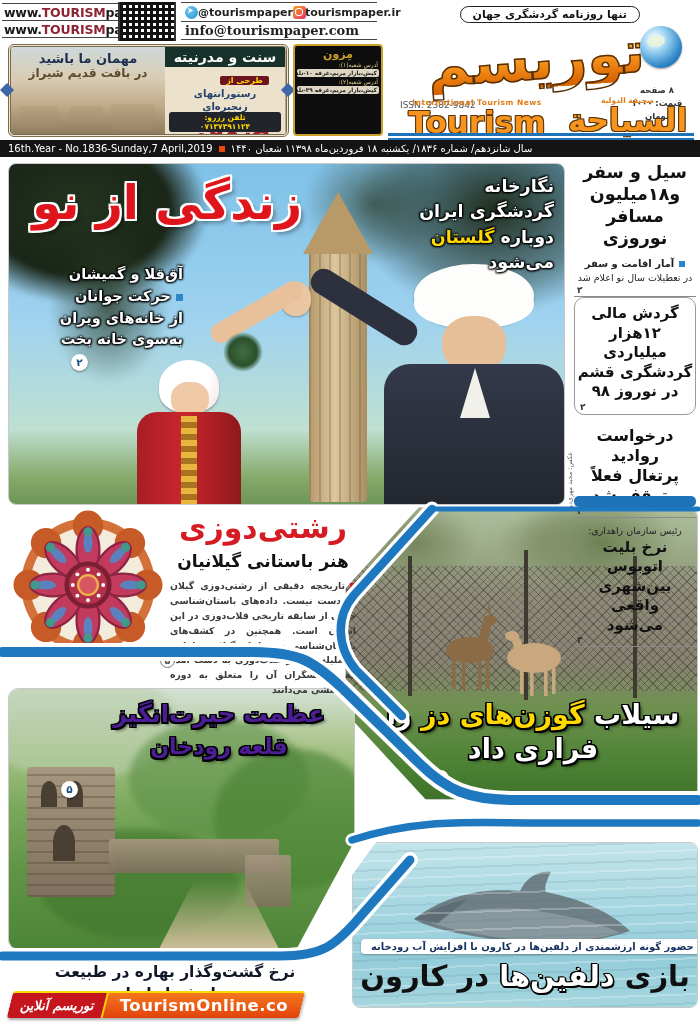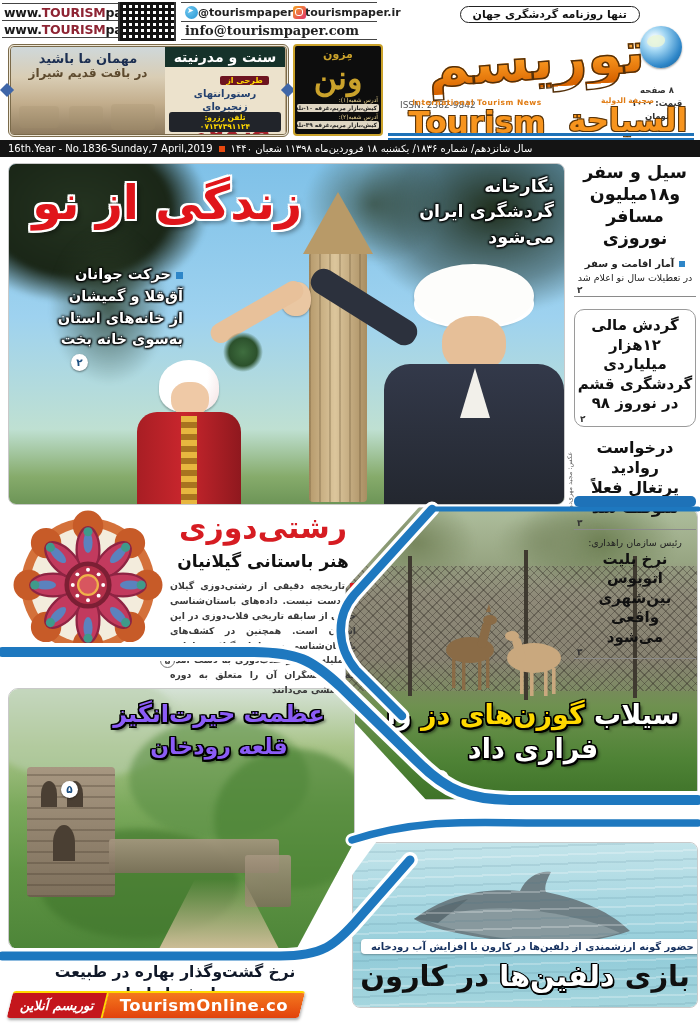--- a/index.html
+++ b/index.html
@@ -191,21 +191,20 @@
       </div>
       <div class="sufi-name" style="text-align:center;">صوفی</div>
       <div class="sufi-phone rtl">تلفن رزرو: ۰۷۱۳۷۳۹۱۱۲۴</div>
     </div>
   </div>
   <div class="abs diamond" style="left:2px;top:85px;"></div>
   <div class="abs diamond" style="left:283px;top:85px;"></div>
 
   <div class="abs venen rtl" style="left:293px;top:44px;width:90px;height:92px;">
     <div class="vk">مِزون</div>
-    <div class="vn">ونن</div>
     <div class="vlab">آدرس شعبه(۱):</div>
     <div class="vaddr">کیش،بازار مریم،غرفه ۱۰-تلفن: ۴۴۵۵۵۱۰-۰۷۶۴</div>
     <div class="vlab">آدرس شعبه(۲):</div>
     <div class="vaddr">کیش،بازار مریم،غرفه ۳۹-تلفن: ۴۴۵۵۵۱۰-۰۷۶۴</div>
   </div>
 
   <div class="abs dateline" style="left:0;top:140px;width:700px;height:17px;">
     <span class="ltr">16th.Year - No.1836-Sunday,7 April,2019</span>
     <span class="dl-sq"></span>
     <span class="rtl">۱ شعبان ۱۴۴۰</span>
@@ -237,47 +236,48 @@
       <div class="fig" style="left:128px;top:248px;width:104px;height:96px;background:linear-gradient(90deg,#a81e24,#c9262d 45%,#8f181e);border-radius:20px 20px 0 0;"></div>
       <div class="fig" style="left:172px;top:252px;width:16px;height:92px;background:repeating-linear-gradient(180deg,#e7b63f 0 6px,#a8731f 6px 12px);"></div>
       <div class="fig" style="left:196px;top:138px;width:104px;height:20px;background:#e8c19a;border-radius:10px;transform:rotate(-30deg);"></div>
       <div class="fig" style="left:214px;top:168px;width:40px;height:40px;background:radial-gradient(closest-side,#3f6e3f,#2c512c 70%,rgba(0,0,0,0));border-radius:50%;"></div>
     </div>
 
     <div class="abs hero-headline rtl z3" style="right:262px;top:14px;">زندگی از نو</div>
     <div class="abs hero-deck rtl z3" style="right:10px;top:10px;width:150px;">
       <div>نگارخانه</div>
       <div>گردشگری ایران</div>
+      <div><span>دوباره </span><span class="yel">گلستان</span></div>
       <div>می‌شود</div>
     </div>
     <div class="abs hero-sub rtl z3" style="left:22px;top:100px;width:152px;">
+      <div>آق‌قلا و گمیشان</div>
       <div><span class="bullet blue"></span><span>حرکت جوانان</span></div>
-      <div>آق‌قلا و گمیشان</div>
-      <div>از خانه‌های استان</div>
+      <div>از خانه‌های ویران</div>
       <div>به‌سوی خانه بخت</div>
     </div>
     <div class="abs badge z3" style="left:62px;top:190px;">۲</div>
   </div>
   <div class="abs credit-v" style="left:566px;top:420px;height:100px;">عکس: مجید مهری‌دوست</div>
 
   <div class="abs sb rtl z3" style="left:574px;top:162px;width:122px;">
     <div>
       <div class="sb-h1">
         <div>سیل و سفر</div>
           <div>و۱۸میلیون</div>
           <div>مسافر نوروزی</div>
       </div>
       <div class="sb-kick" style="margin-top:6px;">
         <span class="bullet blue" style="width:6px;height:6px;"></span><b>آمار اقامت و سفر</b><br>
         <span>در تعطیلات سال نو اعلام شد</span>
       </div>
       <div class="pgrow">۲</div>
     </div>
 
-    <div class="sb-box" style="margin-top:12px;">
+    <div class="sb-box" style="margin-top:0;">
       <div class="sb-h2">
         <div>گردش مالی</div>
           <div>۱۲هزار میلیاردی</div>
           <div>گردشگری قشم</div>
           <div>در نوروز ۹۸</div>
       </div>
       <div style="text-align:left;font-size:9px;font-weight:bold;color:#333;padding:0 3px;">۲</div>
     </div>
 
     <div style="margin-top:11px;">
@@ -385,21 +385,21 @@
       <div class="cs-blob" style="right:-20px;top:60px;width:160px;height:140px;background:#47803299;"></div>
       <div class="cs-blob" style="left:30px;bottom:10px;width:200px;height:110px;background:#3f742b99;"></div>
       <div class="stone" style="left:18px;top:78px;width:88px;height:130px;border-radius:4px;background-image:repeating-linear-gradient(0deg,rgba(70,58,44,.3) 0 2px,rgba(0,0,0,0) 2px 11px),linear-gradient(180deg,#a79781,#7e705c);"></div>
       <div class="arch" style="left:32px;top:92px;width:16px;height:26px;"></div>
       <div class="arch" style="left:58px;top:92px;width:16px;height:26px;"></div>
       <div class="arch" style="left:44px;top:136px;width:22px;height:36px;"></div>
       <div class="stone" style="left:100px;top:150px;width:170px;height:34px;border-radius:3px;opacity:.9;"></div>
       <div class="stone" style="left:236px;top:166px;width:46px;height:52px;border-radius:3px;opacity:.85;"></div>
       <div style="position:absolute;left:150px;bottom:0;width:120px;height:70px;background:linear-gradient(180deg,rgba(0,0,0,0),#cdbd97);clip-path:polygon(30% 0,70% 0,100% 100%,0 100%);"></div>
     </div>
-    <div class="abs big-h rtl" style="right:10px;top:10px;width:250px;text-align:center;color:#8b5cf6;">
+    <div class="abs big-h rtl" style="right:10px;top:10px;width:250px;text-align:center;color:#4c1d95;">
       <div style="font-size:24px;">عظمت حیرت‌انگیز</div>
       <div style="font-size:22px;margin-top:4px;">قلعه رودخان</div>
     </div>
     <div class="abs badge" style="left:52px;top:92px;">۵</div>
   </div>
 
   <div class="abs spring-t rtl z5" style="left:20px;top:962px;width:310px;">
     <div>نرخ گشت‌وگذار بهاره در طبیعت</div>
     <div>چهار فصل ایران</div>
   </div>

